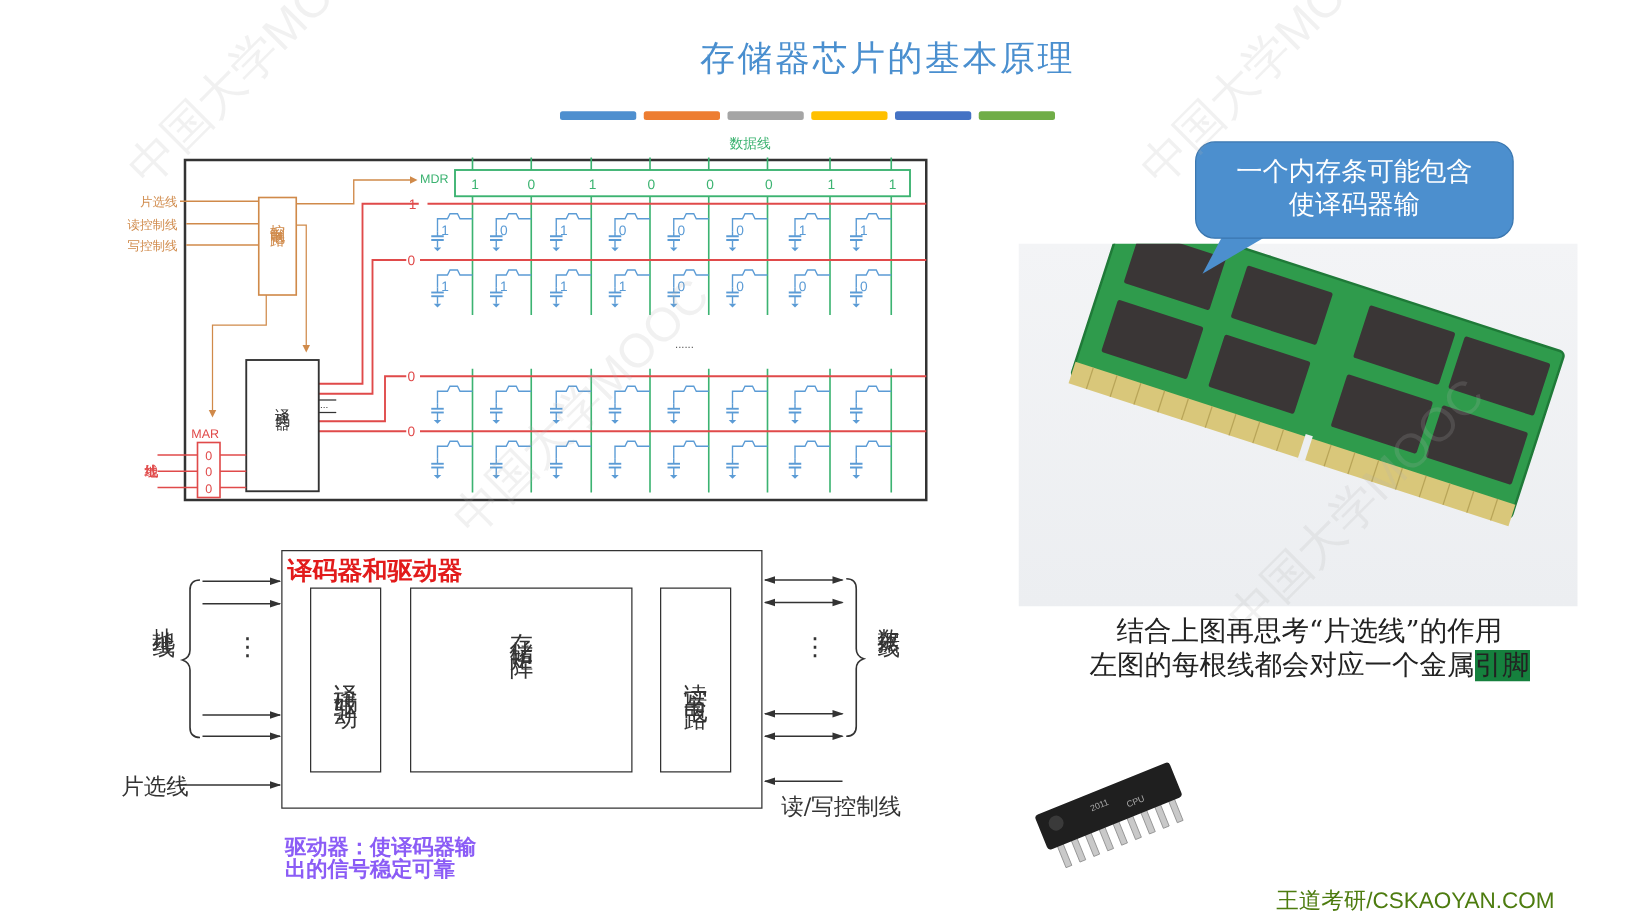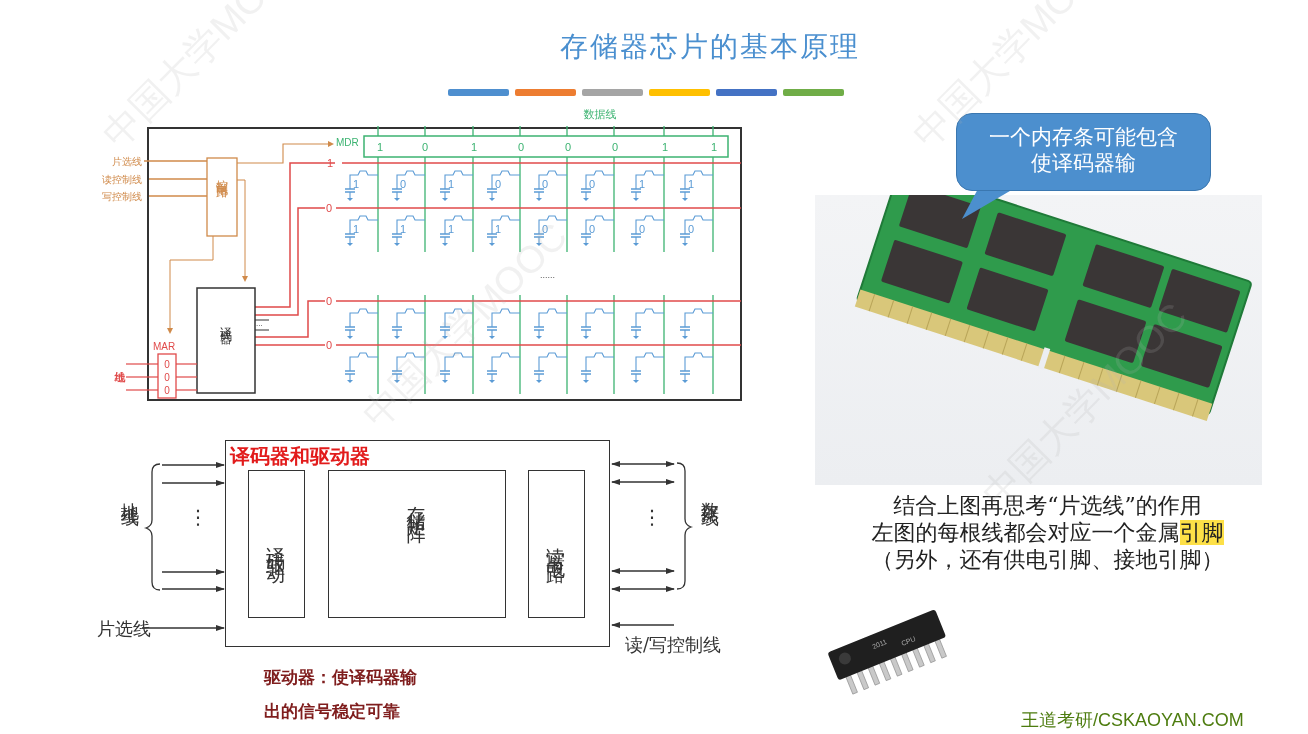--- a/index.html
+++ b/index.html
@@ -16,34 +16,34 @@
 
   
   .circuit { position: absolute; left: 70px; top: 100px; width: 680px; height: 310px; }
 
   
   .block { position: absolute; left: 80px; top: 430px; width: 670px; height: 290px; }
   .block .box-outer { position: absolute; left: 145px; top: 10px; width: 385px; height: 207px; border: 1.5px solid #333; }
   .block .inner { position: absolute; border: 1.5px solid #333; display: flex; align-items: center; justify-content: center; }
   .vtext { writing-mode: vertical-rl; font-family: "DejaVu Serif", "Liberation Serif", serif; font-size: 19px; letter-spacing: 6px; color: #333; }
   .block .red-heading { position: absolute; left: 150px; top: 13px; color: #e21b1b; font-weight: bold; font-size: 20px; }
-  .block .red-note { position: absolute; left: 148px; color: #7f1d1d; font-weight: bold; font-size: 17px; margin-left: 36px; }
+  .block .red-note { position: absolute; left: 148px; color: #8b5cf6; font-weight: bold; font-size: 17px; }
   .side-label { position: absolute; font-family: "DejaVu Serif", "Liberation Serif", serif; font-size: 18px; color: #333; }
 
   
   .callout {
     position: absolute; left: 956px; top: 113px; width: 255px; height: 78px;
     background: #4c8fce; border-radius: 16px; border: 1px solid #3a77b0;
     color: #fff; font-size: 21px; text-align: center; line-height: 26px; padding-top: 10px;
     font-family: "DejaVu Serif", "Liberation Serif", serif;
   }
   .photo-panel { position: absolute; left: 815px; top: 195px; width: 447px; height: 290px; background: linear-gradient(180deg,#f3f4f6 0%, #eceef1 100%); }
   .caption { position: absolute; left: 815px; top: 492px; width: 465px; text-align: center;
     font-family: "DejaVu Serif", "Liberation Serif", serif; font-size: 22px; line-height: 27px; color: #222; }
-  .caption .hl { background: #fde047; }
+  .caption .hl { background: #15803d; }
   .footer-brand { position: absolute; left: 1021px; top: 708px; font-size: 18px; color: #4d7c0f; font-family: "Liberation Sans", sans-serif; }
   .watermark { position: absolute; color: rgba(180,180,180,0.18); font-size: 38px; transform: rotate(-45deg); pointer-events: none; font-family: "Liberation Sans", sans-serif; }
 </style>
 </head>
 <body>
 
 <div class="slide-title">存储器芯片的基本原理</div>
 <div class="title-bars">
   <span style="background:#4e8fcf"></span>
   <span style="background:#ed7d31"></span>
@@ -292,21 +292,21 @@
 
   <div class="side-label" style="left:108px; top:75px; font-size:20px;">⋮</div>
   <div class="side-label" style="left:562px; top:75px; font-size:20px;">⋮</div>
 
   <div class="side-label" style="left:38px; top:58px; writing-mode:vertical-rl; letter-spacing:3px;">地址线</div>
   <div class="side-label" style="left:17px; top:187px;">片选线</div>
   <div class="side-label" style="left:618px; top:58px; writing-mode:vertical-rl; letter-spacing:3px;">数据线</div>
   <div class="side-label" style="left:545px; top:203px;">读/写控制线</div>
 
   <div class="red-note" style="top:236px;">驱动器：使译码器输</div>
-  <div class="red-note" style="top:270px;text-align:center;">出的信号稳定可靠</div>
+  <div class="red-note" style="top:254px;text-align:center;">出的信号稳定可靠</div>
 </div>
 
 <div class="photo-panel">
   <svg width="447" height="290" viewBox="0 0 447 290">
     <g transform="translate(40,5) rotate(18 190 120)">
       <rect x="5" y="20" width="370" height="140" rx="4" fill="#2f9b4c" stroke="#1f7a38" stroke-width="2"></rect>
       <rect x="5" y="148" width="370" height="18" fill="#d9c77a"></rect>
       <g stroke="#b8a458" stroke-width="1">
         <line x1="20" y1="148" x2="20" y2="166"></line>
           <line x1="40" y1="148" x2="40" y2="166"></line>
@@ -345,21 +345,20 @@
   <path d="M20,0 L60,0 L2,34 Z" fill="#4c8fce"></path>
 </svg>
 <div class="callout">
   <div>一个内存条可能包含</div>
   <div>使译码器输</div>
 </div>
 
 <div class="caption">
   <div>结合上图再思考“片选线”的作用</div>
   <div><span>左图的每根线都会对应一个金属</span><span class="hl">引脚</span></div>
-  <div>（另外，还有供电引脚、接地引脚）</div>
 </div>
 
 <div style="position:absolute;left:825px;top:605px;">
   <svg width="130" height="90" viewBox="0 0 130 90">
     <g transform="rotate(-22 65 45)">
       <g fill="#c9c9c9" stroke="#888" stroke-width="0.6">
         <rect x="14" y="50" width="5" height="22"></rect>
           <rect x="26" y="50" width="5" height="22"></rect>
           <rect x="38" y="50" width="5" height="22"></rect>
         <rect x="50" y="50" width="5" height="22"></rect>

